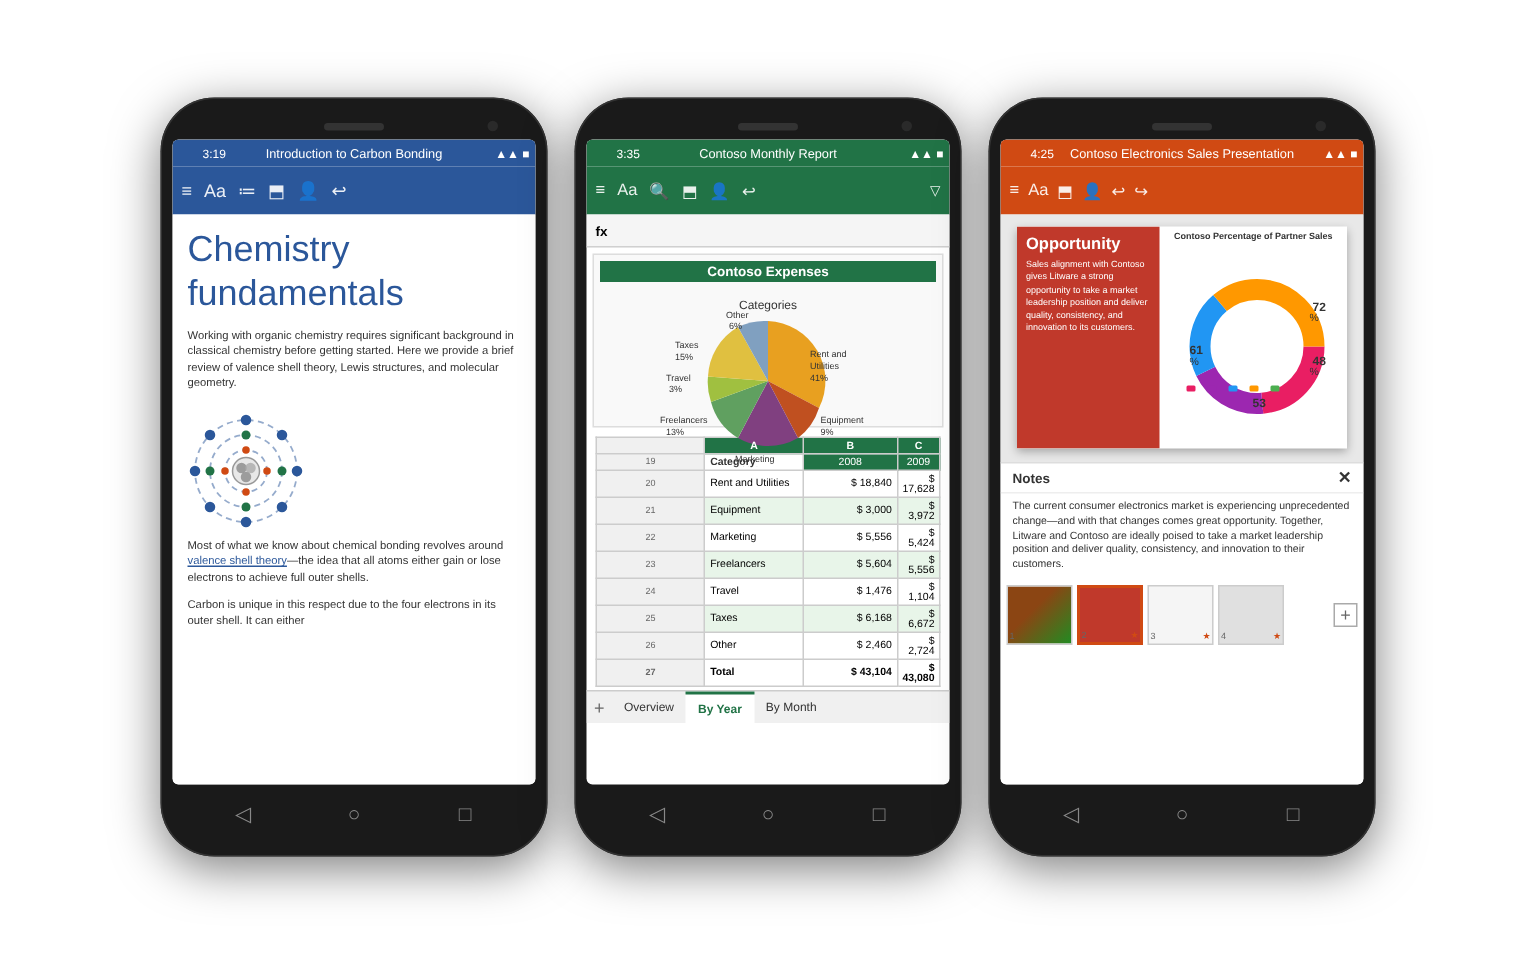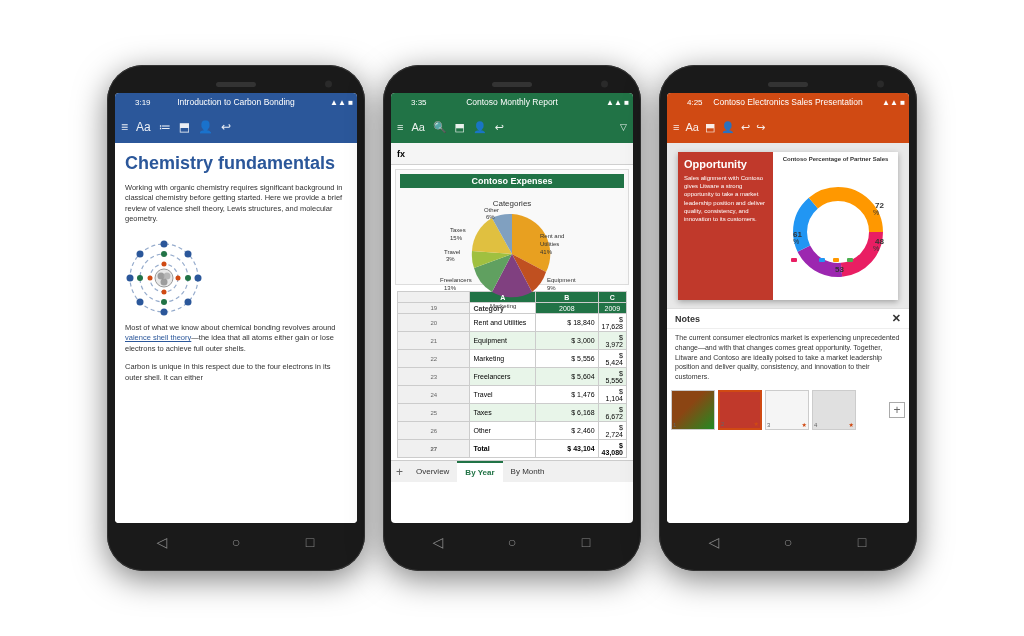--- a/index.html
+++ b/index.html
@@ -144,22 +144,22 @@
 
     
     .word-content {
       padding: 10px 10px;
       overflow: hidden;
       height: calc(430px - 50px);
       background: white;
     }
     .word-title {
       color: #2b579a;
-      font-size: 18px;
-      font-weight: bold;
+      font-size: 24px;
+      font-weight: normal;
       line-height: 1.2;
       margin-bottom: 8px;
     }
     .word-body {
       font-size: 7.5px;
       color: #333;
       line-height: 1.4;
       margin-bottom: 8px;
     }
     .word-section-title {
@@ -284,21 +284,21 @@
       height: 32px;
       display: flex;
       align-items: center;
       padding: 0 6px;
       gap: 6px;
     }
     .ppt-slide-area {
       background: #e8e8e8;
       height: 165px;
       display: flex;
-      align-items: center;
+      align-items: flex-start;
       justify-content: center;
       padding: 8px;
     }
     .ppt-slide {
       background: white;
       width: 220px;
       height: 148px;
       box-shadow: 0 2px 6px rgba(0,0,0,0.3);
       overflow: hidden;
       display: flex;

